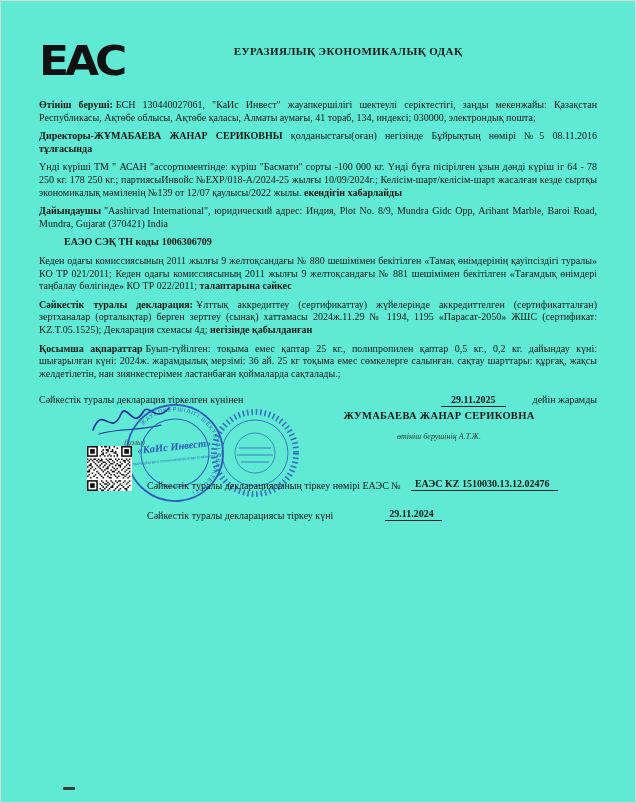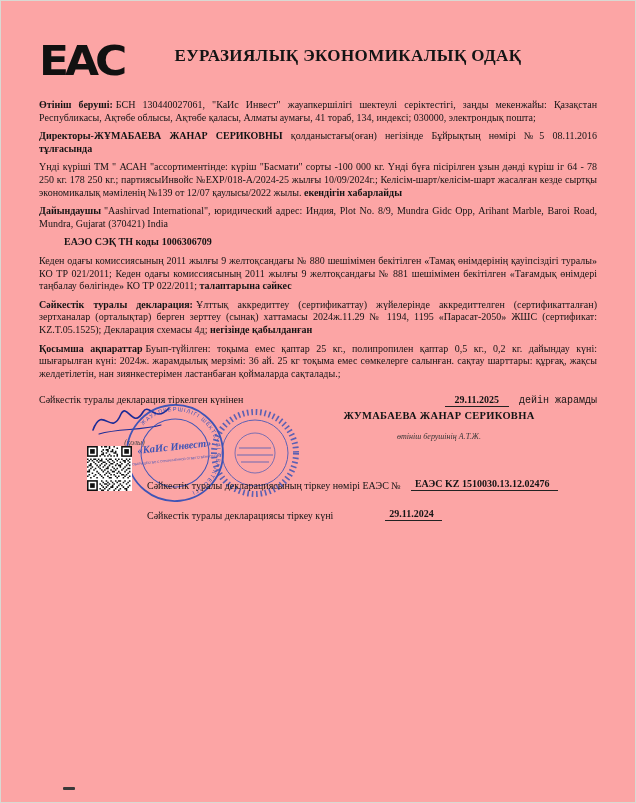--- a/index.html
+++ b/index.html
@@ -1,40 +1,40 @@
 <!DOCTYPE html>
 <html><head>
 <meta charset="utf-8">
 <style>
   html,body { margin:0; padding:0; background:#ffffff; }
   .page {
     width:636px; height:803px; box-sizing:border-box;
-    background:#fca5a5; border:1px solid #d9d9d3;
+    background:#5eead4; border:1px solid #d9d9d3;
     padding:40px 38px 0 38px; position:relative; overflow:hidden;
     font-family:"Liberation Serif", serif; color:#141414;
   }
   
   .header { display:flex; align-items:flex-start; margin-bottom:16px; }
   .logo {
     width:100px; font-family:"DejaVu Sans", sans-serif; font-weight:bold;
     font-size:44px; letter-spacing:-4px; line-height:44px; color:#111;
     transform:scaleY(.92); margin-top:-2px;
   }
-  .titles { flex:1; text-align:center; font-weight:bold; font-size:17px;
+  .titles { flex:1; text-align:center; font-weight:bold; font-size:11px;
     line-height:1.55; letter-spacing:.4px; padding-right:40px; margin-top:2px; }
   
   .para { font-size:10px; line-height:12.6px; margin:6px 0; text-align:justify; }
   .para b.lbl { margin-right:3px; }
   .bold { font-weight:bold;margin-left:25px; }
   
   .cert-block { position:relative; margin-top:14px; height:210px; font-size:10px; }
   .validity-row { display:flex; align-items:baseline;text-align:center; }
   .validity-row .spacer { flex:1; }
   .ul-val { font-weight:bold; border-bottom:1px solid #222; padding:0 10px 1px 10px; }
-  .validity-suffix { margin-left:10px;font-family:Liberation Mono, monospace; }
+  .validity-suffix { margin-left:27px; }
   .name-row { margin-left:235px; width:330px; text-align:center; margin-top:3px; }
   .sig-name { font-weight:bold; font-size:10.5px; letter-spacing:.3px; }
   .sig-caption { font-style:italic; font-size:8px; color:#333; margin-top:11px; }
   .sig-wrap { position:absolute; left:48px; top:6px; width:95px; text-align:center; }
   .sign-caption { font-style:italic; font-size:7.5px; color:#444; margin-top:-6px; }
   .stamp-svg { position:absolute; left:84px; top:4px; opacity:.92; }
   .qr { position:absolute; left:48px; top:52px; width:45px; height:45px; }
   .reg-row { position:absolute; left:108px; display:flex; align-items:flex-end; white-space:nowrap; }
   .reg-number-row { top:84px; }
   .reg-date-row { top:114px; }

